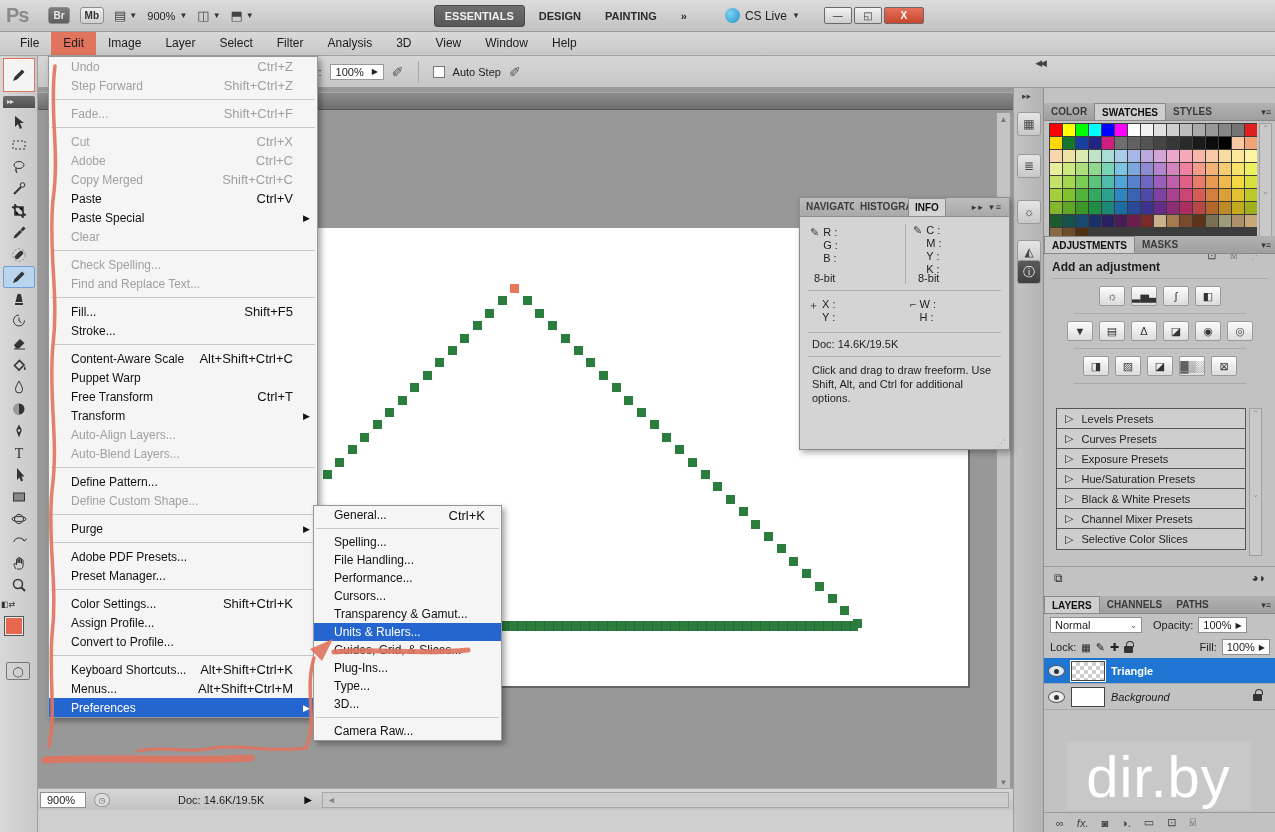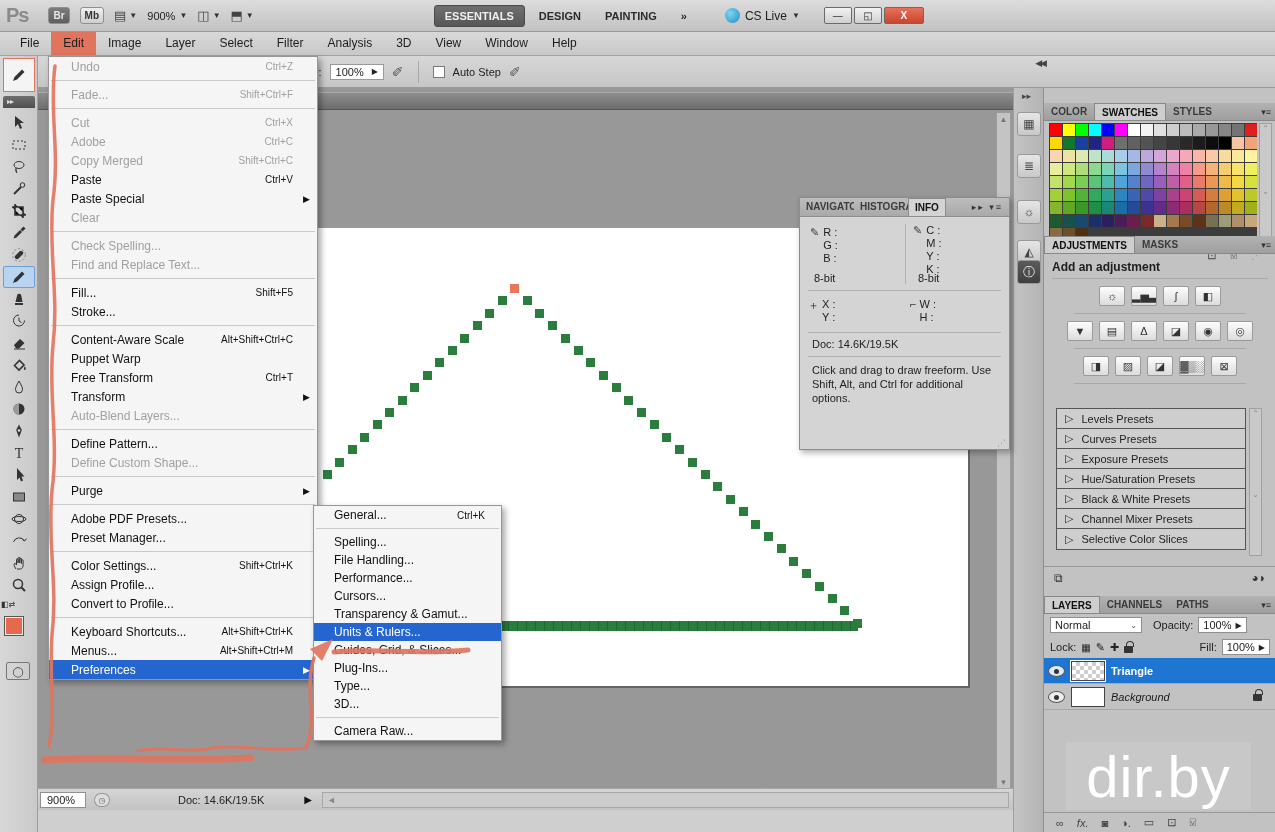--- a/index.html
+++ b/index.html
@@ -65,21 +65,21 @@
   #status-doc { margin-left:60px; }
   #status-flyout { margin-left:40px; font-size:10px; color:#111; }
   #hscroll { flex:1; height:16px; margin:0 4px 0 10px; background:#cdcdcd; border:1px solid #a8a8a8; color:#888; font-size:9px; padding-left:4px; line-height:14px; }
 
   
   .menu { background:#f5f5f5; border:1px solid #979797; box-shadow:3px 3px 6px rgba(0,0,0,0.35); z-index:40; }
   #editmenu { left:48px; top:56px; width:270px; }
   #prefsmenu { left:313px; top:505px; width:189px; z-index:41; }
   .mrow { height:19px; display:flex; align-items:center; padding:0 24px 0 22px; position:relative; font-size:12px; color:#111; }
   #prefsmenu .mrow { height:18px; padding:0 16px 0 20px; }
-  .mrow .sc { margin-left:auto; font-size:10px; }
+  .mrow .sc { margin-left:auto; font-size:13px; }
   .mrow .arr { position:absolute; right:7px; font-size:9px; }
   .mrow.disabled { color:#a0a0a0; }
   .mrow.hl { background:#2465cf; color:#fff; }
   .msep { height:1px; background:#c9c9c9; margin:4px 2px; }
 
   
   #infopanel { left:799px; top:197px; width:211px; height:253px; background:#d4d4d4; border:1px solid #8d8d8d; box-shadow:2px 3px 6px rgba(0,0,0,0.3); z-index:10; font-size:11px; }
   #info-tabs { height:19px; background:linear-gradient(#bdbdbd,#a9a9a9); display:flex; border-bottom:1px solid #8d8d8d; }
   .itab { padding:3px 6px; font-size:10px; font-weight:bold; color:#3c3c3c; max-width:54px; overflow:hidden; white-space:nowrap; }
   .itab.active { background:#d4d4d4; color:#111; border:1px solid #8d8d8d; border-bottom:none; }
@@ -400,20 +400,24 @@
     <span id="status-flyout">▶</span>
     <span id="hscroll">◄</span>
   </div>
 </div>
 
 <div id="editmenu" class="menu abs">
     <div class="mrow disabled">
       <span>Undo</span>
       <span class="sc">Ctrl+Z</span>
     </div>
+    <div class="mrow disabled">
+      <span>Step Forward</span>
+      <span class="sc">Shift+Ctrl+Z</span>
+    </div>
     <div class="msep"></div>
     <div class="mrow disabled">
       <span>Fade...</span>
       <span class="sc">Shift+Ctrl+F</span>
     </div>
     <div class="msep"></div>
     <div class="mrow disabled">
       <span>Cut</span>
       <span class="sc">Ctrl+X</span>
     </div>
@@ -459,20 +463,23 @@
     <div class="mrow">
       <span>Puppet Warp</span>
     </div>
     <div class="mrow">
       <span>Free Transform</span>
       <span class="sc">Ctrl+T</span>
     </div>
     <div class="mrow">
       <span>Transform</span>
       <span class="arr">▶</span>
+    </div>
+    <div class="mrow disabled">
+      <span>Auto-Align Layers...</span>
     </div>
     <div class="mrow disabled">
       <span>Auto-Blend Layers...</span>
     </div>
     <div class="msep"></div>
     <div class="mrow">
       <span>Define Pattern...</span>
     </div>
     <div class="mrow disabled">
       <span>Define Custom Shape...</span>

